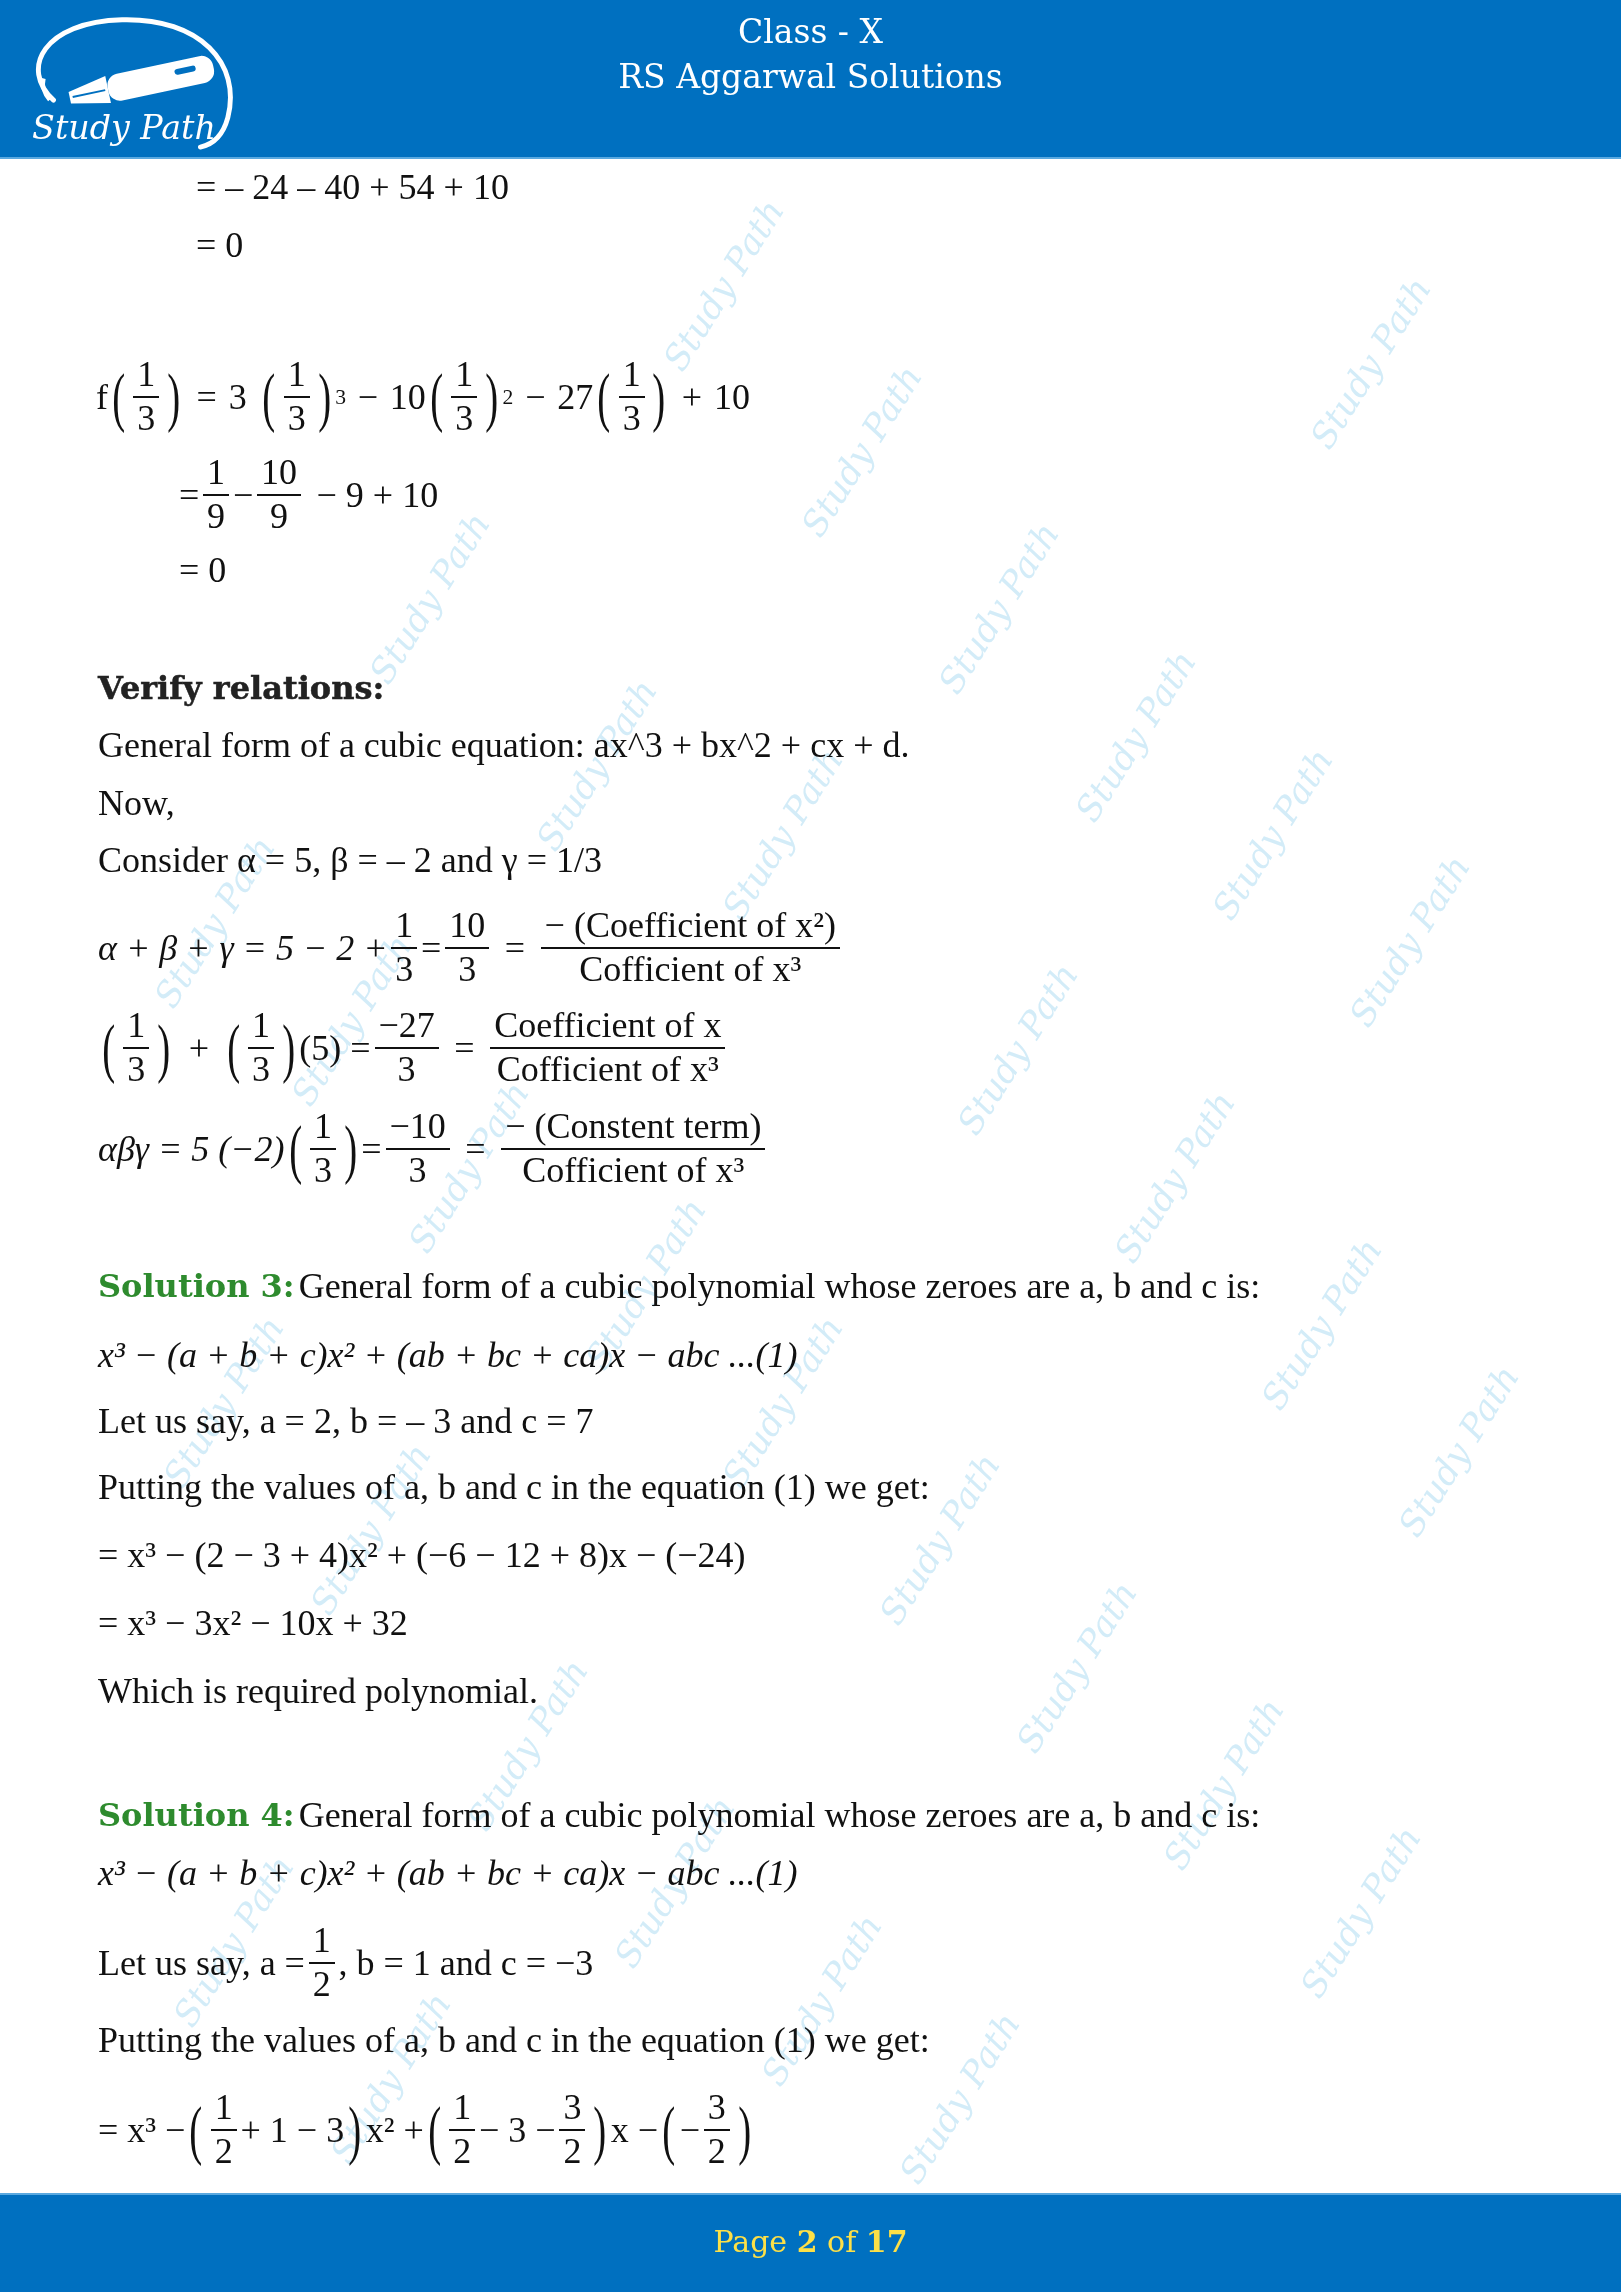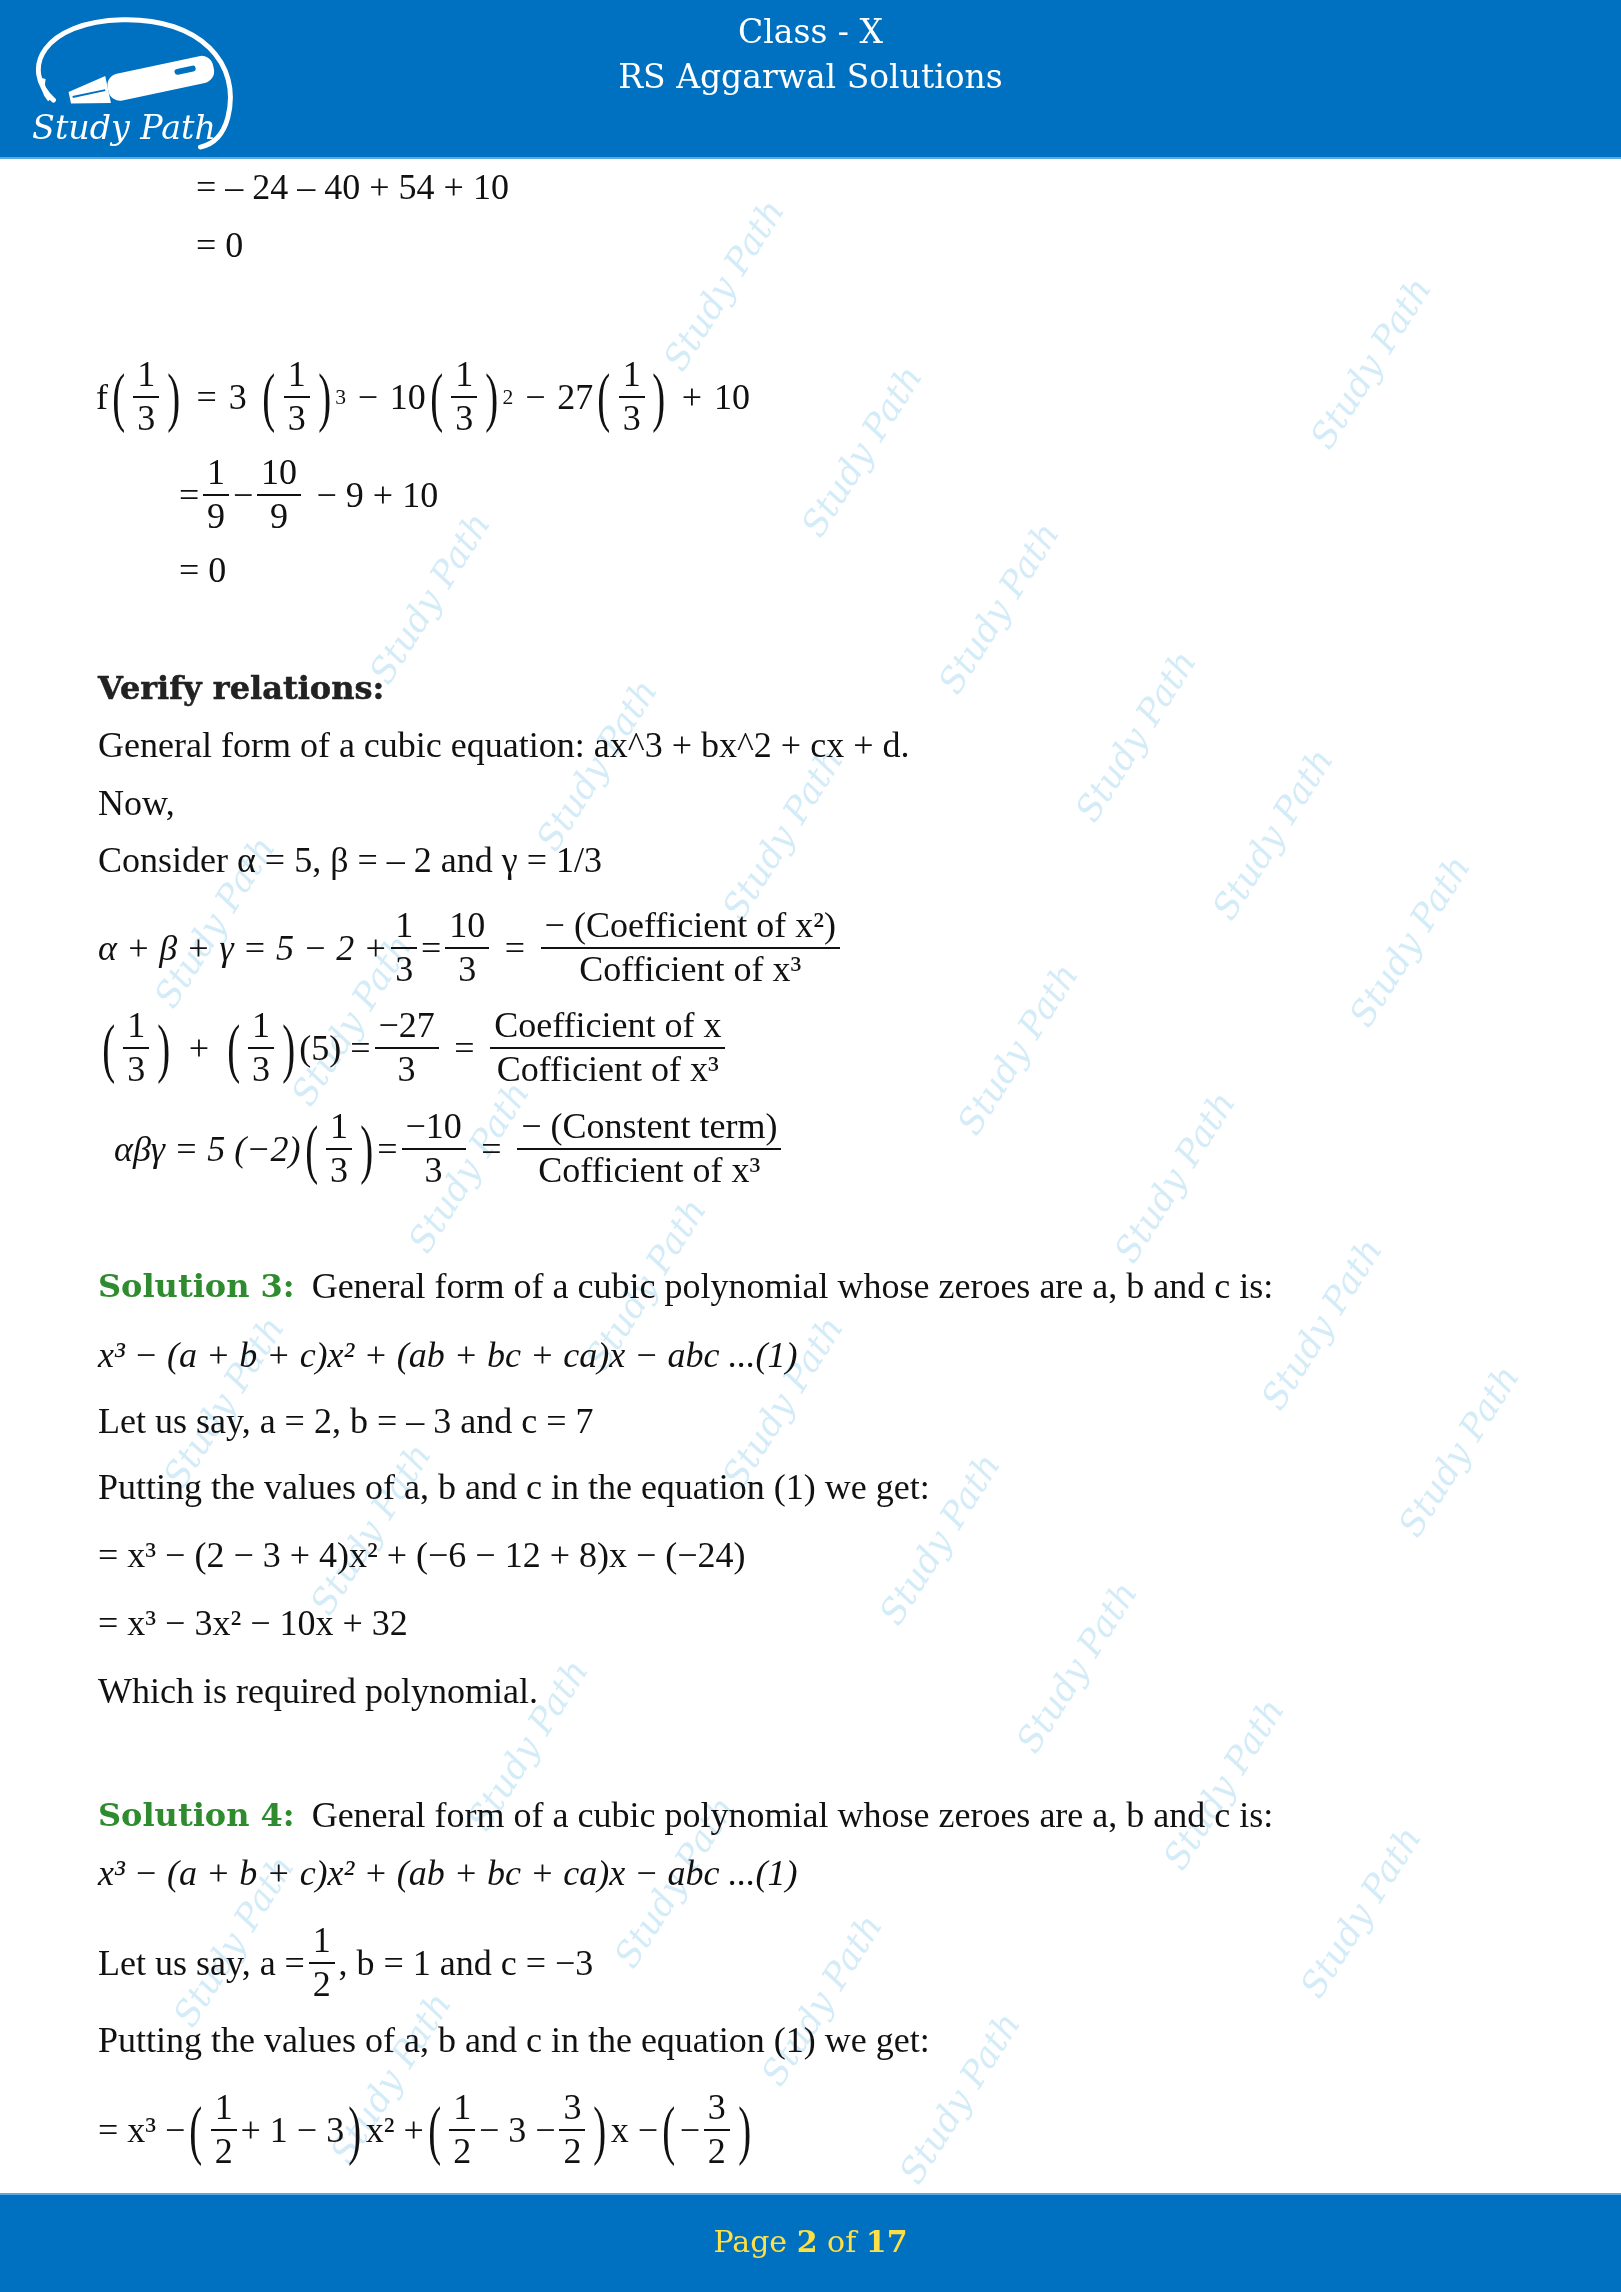--- a/index.html
+++ b/index.html
@@ -21,21 +21,21 @@
   .m { font-family:"Liberation Serif", serif; }
   .i { font-style:italic; }
   .frac { display:inline-flex; flex-direction:column; align-items:center; vertical-align:middle;
           margin:0 3.9px; line-height:1.05; }
   .frac .num { border-bottom:2.5px solid #111; padding:0 3.9px 2px; }
   .frac .den { padding:2px 3.9px 0; }
   .paren { font-size:1.8em; font-weight:200; line-height:1; transform:scaleX(0.6); display:inline-block; }
   sup { font-size:0.6em; vertical-align:super; line-height:0; }
   .bold-h { font-family:"DejaVu Serif", serif; font-weight:bold; font-size:32px; color:#222;
             -webkit-text-stroke:0.5px #222; }
-  .sol { font-family:"DejaVu Serif", serif; color:#2e8b2e; font-weight:bold; font-size:32px; margin-right:17px; }
+  .sol { font-family:"DejaVu Serif", serif; color:#2e8b2e; font-weight:bold; font-size:32px; margin-right:4px; }
   .sp { display:inline-block; width:11.8px; }
 </style>
 </head>
 <body>
 
 <div class="header">
   <svg class="logo" viewBox="0 0 225 145">
     <path d="M40 92 C 5 60, 30 12, 110 10 C 190 8, 232 55, 218 110 C 212 132, 200 138, 190 140" fill="none" stroke="#fff" stroke-width="5" stroke-linecap="round"></path>
     <path d="M36 92 C 30 85, 28 78, 30 70" fill="none" stroke="#fff" stroke-width="4"></path>
     <g transform="rotate(-12 120 75)">
@@ -201,21 +201,21 @@
       </span>
     <span class="sp"></span>
       <span style="font-style:normal">=</span>
       <span class="sp"></span>
     <span class="frac" style="font-style:normal">
         <span class="num">Coefficient of x</span>
         <span class="den">Cofficient of x³</span>
       </span>
   </div>
 
-  <div class="line m i" style="left:114px;top:1107px;height:84px">
+  <div class="line m i" style="left:98px;top:1107px;height:84px">
     <span>αβγ = 5 (−2)</span>
     <span class="paren" style="font-style:normal">(</span>
       <span class="frac" style="font-style:normal">
         <span class="num">1</span>
         <span class="den">3</span>
       </span>
       <span class="paren" style="font-style:normal">)</span>
     <span style="font-style:normal">=</span>
     <span class="frac" style="font-style:normal">
         <span class="num">−10</span>

